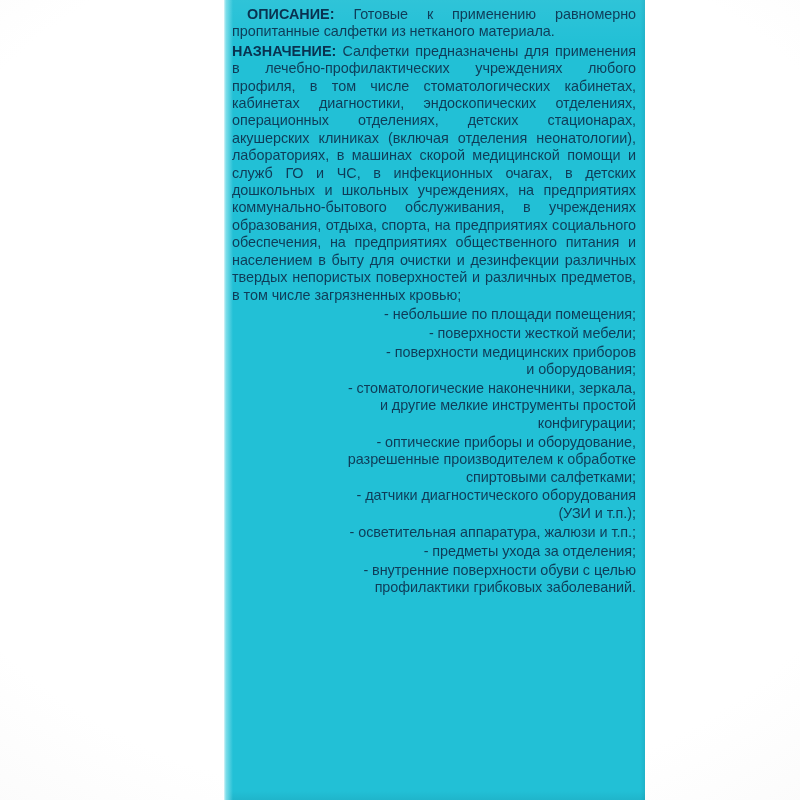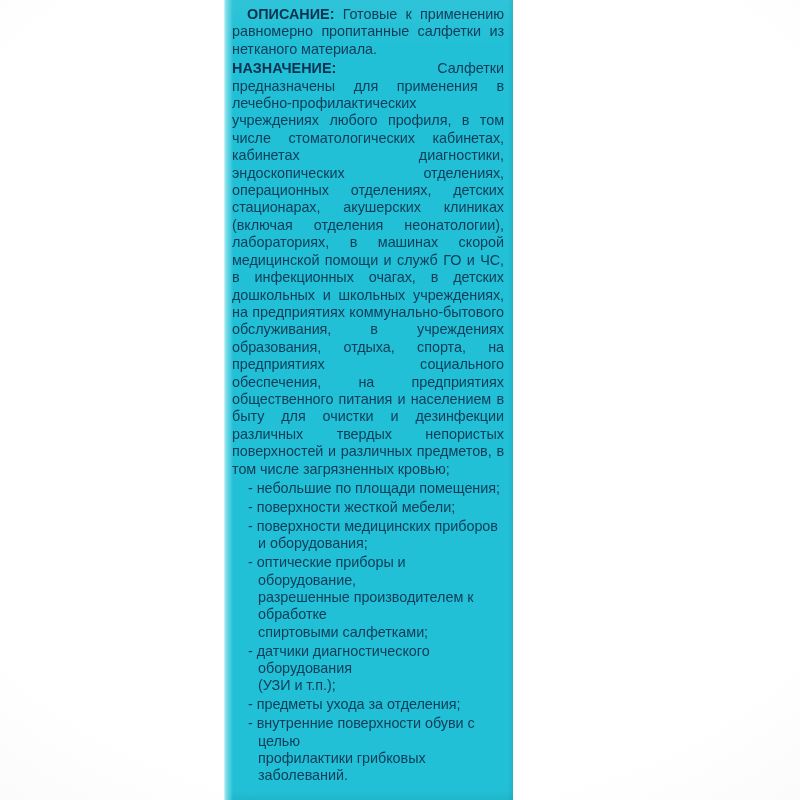--- a/index.html
+++ b/index.html
@@ -6,21 +6,21 @@
   body{
     width:800px;height:800px;position:relative;overflow:hidden;
     font-family:"Liberation Sans",sans-serif;
     background:#fdfdfd;
   }
   .photo{
     position:absolute;inset:0;
     background:radial-gradient(120% 100% at 50% 45%, #ffffff 55%, #f3f3f3 100%);
   }
   .label{
-    position:absolute;left:224px;top:0;width:289px;height:800px;overflow:hidden;
+    position:absolute;left:224px;top:0;width:421px;height:800px;overflow:hidden;
     background:
       linear-gradient(90deg, #d9f4f7 0px, #7edeea 2px, rgba(255,255,255,0) 9px),
       linear-gradient(270deg, rgba(0,60,80,.10) 0px, rgba(0,60,80,0) 5px),
       linear-gradient(0deg, rgba(0,50,70,.08) 0px, rgba(0,50,70,0) 9px),
       linear-gradient(180deg, rgba(255,255,255,.06) 0px, rgba(255,255,255,0) 45px),
       #22c0d6;
   }
   .content{
     padding:6px 9px 0 8px;
     color:#0f3c58;
@@ -34,24 +34,24 @@
   }
   .para.indent{text-indent:15px;}
   .h{
     font-weight:bold;
     color:#093250;
     letter-spacing:0;
   }
   .bullets{margin:0;}
   .bullet-item{
     white-space:pre-line;
-    padding-left:26px;
+    padding-left:10px;
     text-indent:-10px;
     margin-top:1.5px;
-    text-align:left;
+    text-align:right;
   }
 </style>
 </head>
 <body>
 
 <div class="photo">
   <div class="label">
     <div class="content">
 
       <p class="para indent">
@@ -63,25 +63,29 @@
       <p class="para">
         <b class="h">НАЗНАЧЕНИЕ:</b>
         <span>Салфетки предназначены для применения в лечебно-профилактических учреждениях любого профиля, в том числе стоматологических кабинетах, кабинетах диагностики, эндоскопических отделениях, операционных отделениях, детских стационарах, акушерских клиниках (включая отделения неонатологии), лабораториях, в машинах скорой медицинской помощи и служб ГО и ЧС, в инфекционных очагах, в детских дошкольных и школьных учреждениях, на предприятиях коммунально-бытового обслуживания, в учреждениях образования, отдыха, спорта, на предприятиях социального обеспечения, на предприятиях общественного питания и населением в быту для очистки и дезинфекции различных твердых непористых поверхностей и различных предметов, в том числе загрязненных кровью;</span>
       </p>
 
       <div class="bullets">
           <div class="bullet-item">- небольшие по площади помещения;</div>
           <div class="bullet-item">- поверхности жесткой мебели;</div>
           <div class="bullet-item">- поверхности медицинских приборов
 и оборудования;</div>
+          <div class="bullet-item">- стоматологические наконечники, зеркала,
+и другие мелкие инструменты простой
+конфигурации;</div>
           <div class="bullet-item">- оптические приборы и оборудование,
 разрешенные производителем к обработке
 спиртовыми салфетками;</div>
           <div class="bullet-item">- датчики диагностического оборудования
 (УЗИ и т.п.);</div>
+          <div class="bullet-item">- осветительная аппаратура, жалюзи и т.п.;</div>
           <div class="bullet-item">- предметы ухода за отделения;</div>
           <div class="bullet-item">- внутренние поверхности обуви с целью
 профилактики грибковых заболеваний.</div>
         </div>
 
     </div>
   </div>
 </div>
 
 </body></html>

